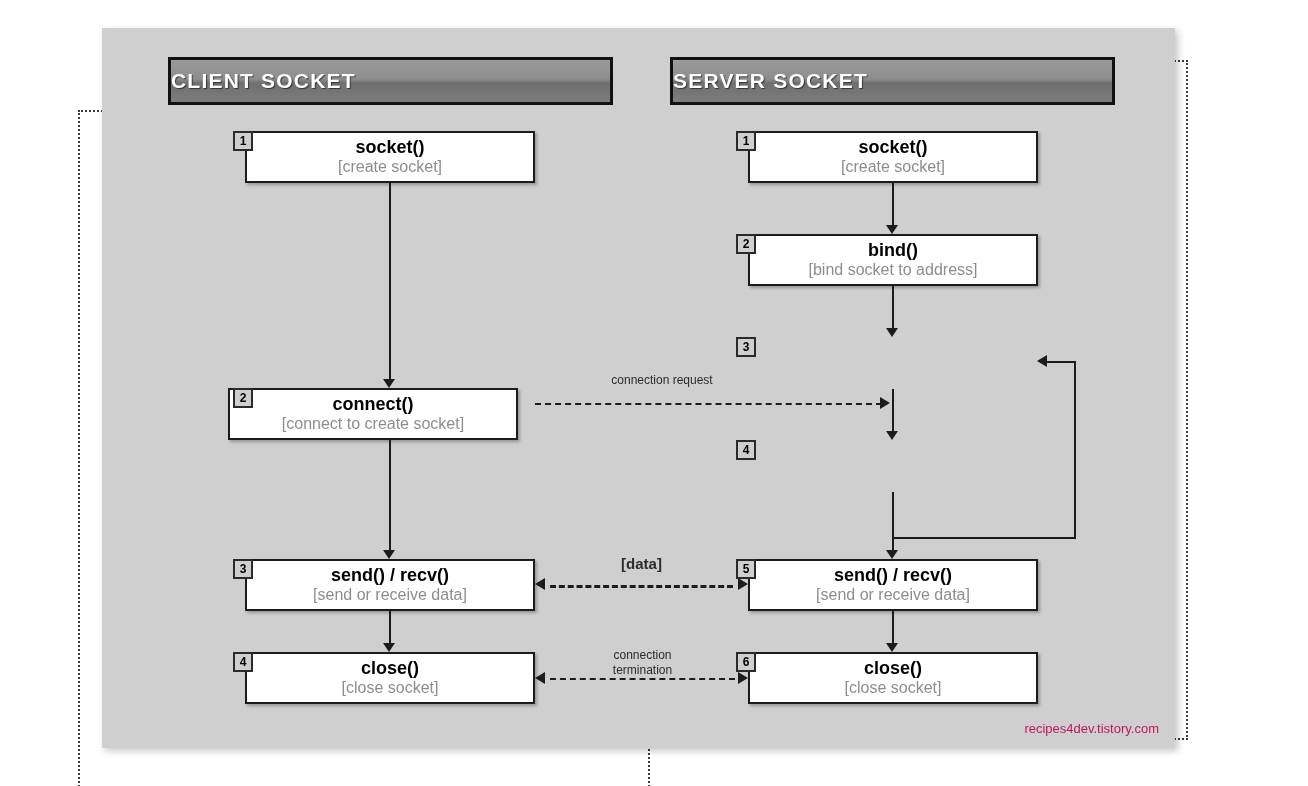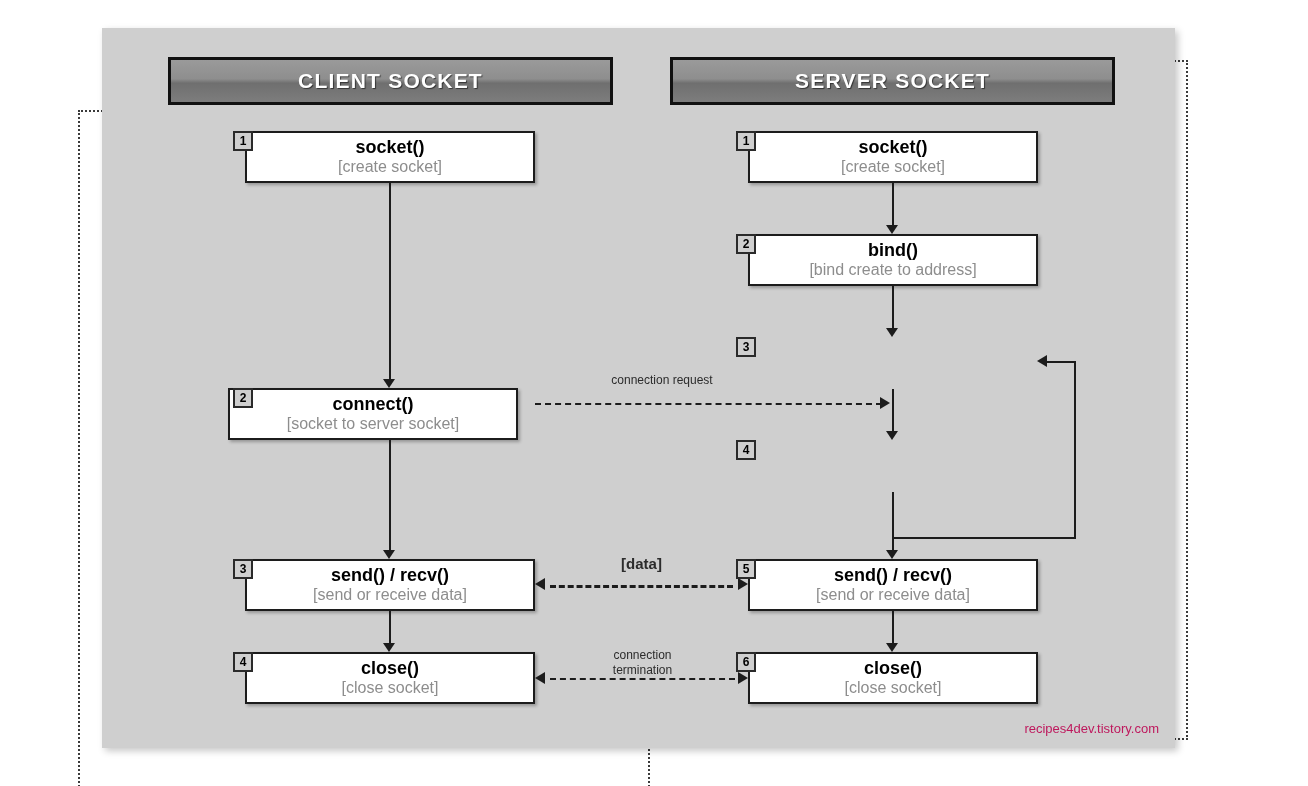--- a/index.html
+++ b/index.html
@@ -11,21 +11,21 @@
   #dotted-left  {left:78px;  top:110px; width:572px; height:700px;}
   #dotted-right {left:650px; top:60px;  width:538px; height:680px;}
 
   
   #panel{position:absolute;left:102px;top:28px;width:1073px;height:720px;
          background:#cfcfcf;box-shadow:3px 3px 7px rgba(0,0,0,.22);}
 
   
   .col-header{position:absolute;height:48px;border:3px solid #111;
               background:linear-gradient(to bottom,#9a9a9a 0%,#8e8e8e 45%,#6f6f6f 55%,#7d7d7d 100%);
-              box-sizing:border-box;display:flex;align-items:center;justify-content:center;}
+              box-sizing:border-box;display:flex;align-items:center;}
   .col-header span{color:#ffffff;font-size:21px;font-weight:bold;letter-spacing:1.2px;
                    text-shadow:1px 1px 1px rgba(0,0,0,.55);}
   #hdr-client{left:66px; top:29px; width:445px;}
   #hdr-server{left:568px;top:29px; width:445px;}
 
   
   .node{position:absolute;width:290px;height:52px;background:#ffffff;
         border:2px solid #1c1c1c;box-sizing:border-box;
         box-shadow:2px 2px 3px rgba(0,0,0,.28);
         display:flex;flex-direction:column;align-items:center;justify-content:center;}
@@ -81,21 +81,21 @@
     <div class="fn">socket()</div>
     <div class="desc">[create socket]</div>
   </div>
 
   <div class="vline" style="left:287px;top:155px;height:200px;"></div>
   <div class="arrow-down" style="left:281px;top:351px;"></div>
 
   <div class="badge" style="left:131px;top:360px;">2</div>
   <div class="node" style="left:126px;top:360px;">
     <div class="fn">connect()</div>
-    <div class="desc">[socket to server socket]</div>
+    <div class="desc">[connect to create socket]</div>
   </div>
 
   <div class="vline" style="left:287px;top:412px;height:114px;"></div>
   <div class="arrow-down" style="left:281px;top:522px;"></div>
 
   <div class="badge" style="left:131px;top:531px;">3</div>
   <div class="node" style="left:143px;top:531px;">
     <div class="fn">send() / recv()</div>
     <div class="desc">[send or receive data]</div>
   </div>
@@ -114,21 +114,21 @@
     <div class="fn">socket()</div>
     <div class="desc">[create socket]</div>
   </div>
 
   <div class="vline" style="left:790px;top:155px;height:47px;"></div>
   <div class="arrow-down" style="left:784px;top:197px;"></div>
 
   <div class="badge" style="left:634px;top:206px;">2</div>
   <div class="node" style="left:646px;top:206px;">
     <div class="fn">bind()</div>
-    <div class="desc">[bind create to address]</div>
+    <div class="desc">[bind socket to address]</div>
   </div>
 
   <div class="vline" style="left:790px;top:258px;height:47px;"></div>
   <div class="arrow-down" style="left:784px;top:300px;"></div>
 
   <div class="badge" style="left:634px;top:309px;">3</div>
 
   <div class="vline" style="left:790px;top:361px;height:47px;"></div>
   <div class="arrow-down" style="left:784px;top:403px;"></div>
 

